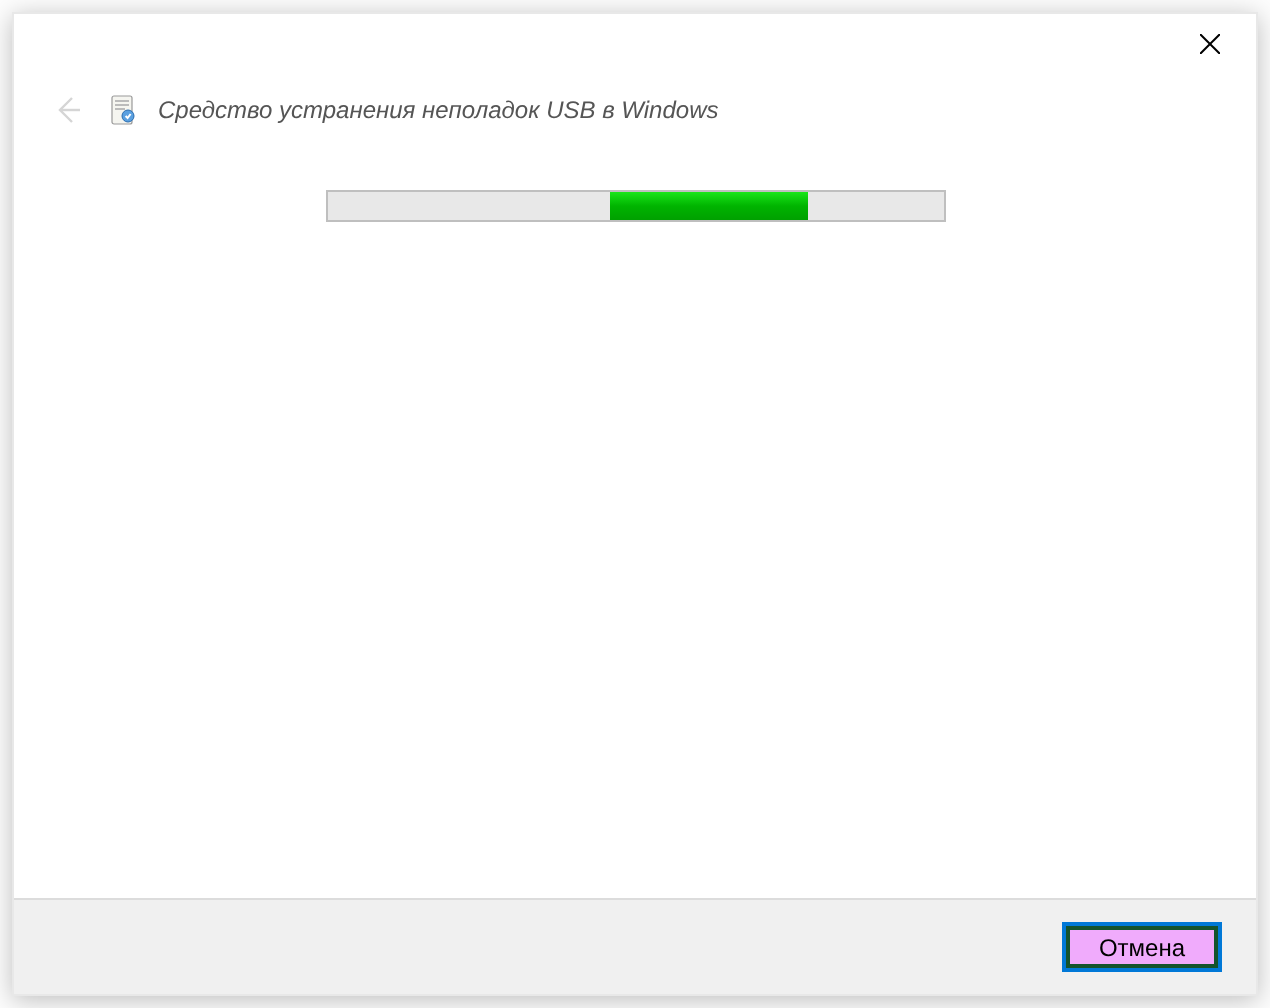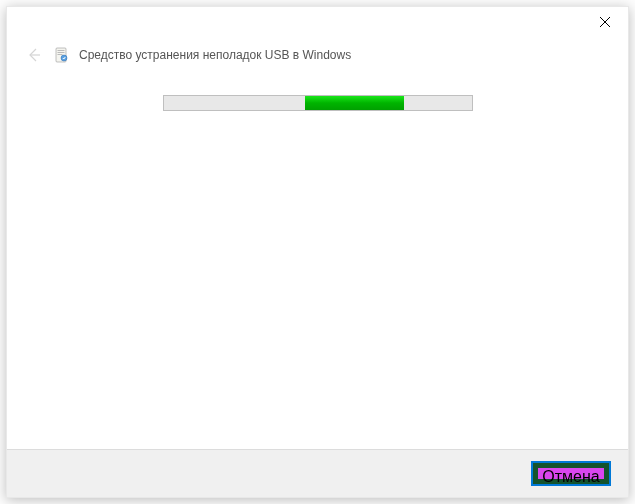--- a/index.html
+++ b/index.html
@@ -56,20 +56,21 @@
     width: 16px;
     height: 16px;
     display: flex;
     align-items: center;
     justify-content: center;
   }
   .app-icon svg { width: 16px; height: 16px; }
   .window-title {
     font-size: 12px;
     color: #555;
+    font-style: italic;
   }
   .content {
     flex: 1;
     padding: 28px 50px 0 50px;
   }
   .heading {
     font-size: 20px;
     font-weight: 400;
     color: #0033aa;
     margin-bottom: 58px;
@@ -96,23 +97,23 @@
     border-top: 1px solid #dcdcdc;
     background: #f0f0f0;
     display: flex;
     align-items: center;
     justify-content: flex-end;
     padding-right: 18px;
   }
   .btn {
     min-width: 78px;
     height: 23px;
-    border: 6px solid #14532d;
-    background: #d946ef;
-    font-size: 16px;
+    border: 3px solid #14532d;
+    background: #f0abfc;
+    font-size: 12px;
     font-family: inherit;
     color: #000;
     cursor: pointer;
     outline: 1px solid #0078d7;
     outline-offset: -1px;
     box-shadow: 0 0 0 1px #0078d7;
   }
 </style>
 </head>
 <body>

